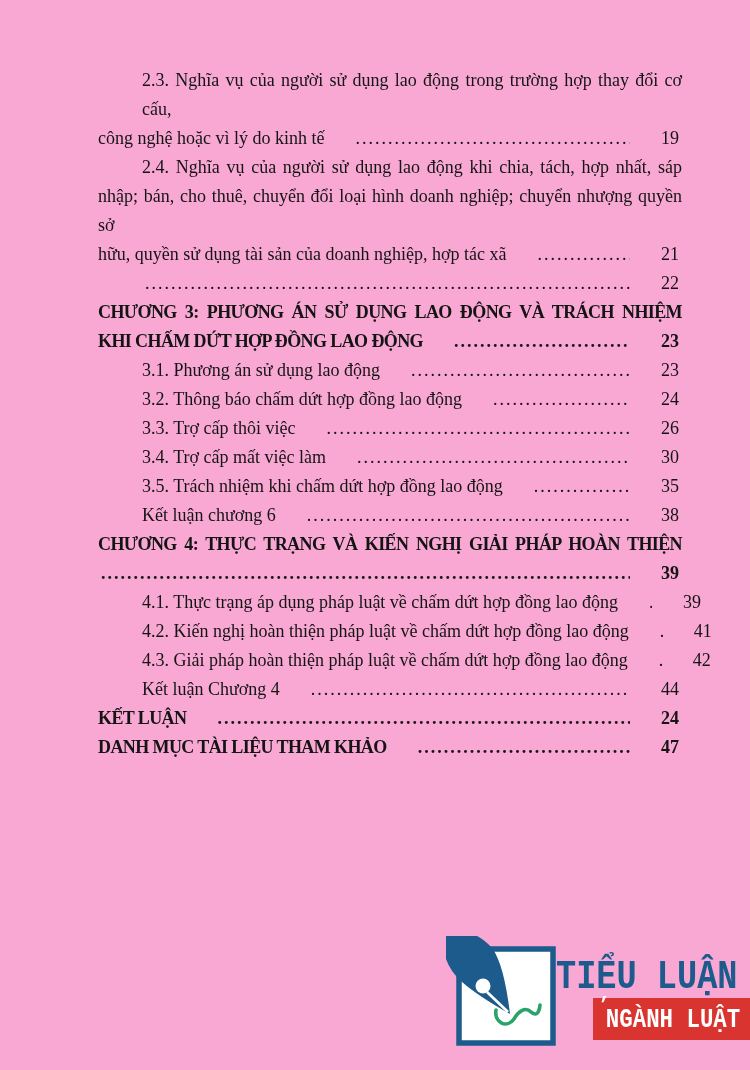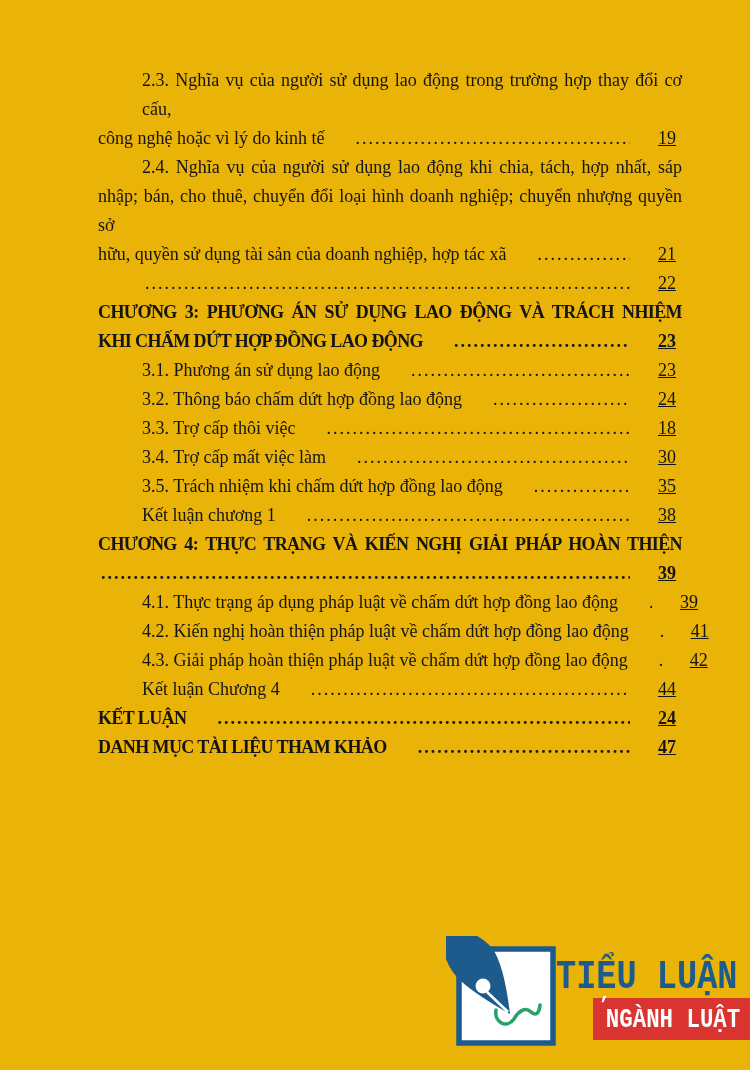--- a/index.html
+++ b/index.html
@@ -1,20 +1,20 @@
 <!DOCTYPE html>
 <html><head>
 <meta charset="utf-8">
 <style>
   html,body{margin:0;padding:0;background:#e8e8e8;}
   .page{
     position:relative;
     width:750px;height:1070px;
     margin:0 auto;
-    background:#eab308;
+    background:#f9a8d4;
     overflow:hidden;
     font-family:"Liberation Serif","DejaVu Serif",serif;
     color:#141414;
   }
   .toc{
     position:absolute;
     left:98px;top:66px;
     width:584px;
   }
   .ln{
@@ -42,23 +42,22 @@
   }
   .dots::after{
     content:"..................................................................................................................................................................";
   }
   .entry.chapter .ln{
     font-weight:bold;
     letter-spacing:-0.6px;
   }
   .pg{
     min-width:24px;
-    text-align:left;
+    text-align:center;
     letter-spacing:0;
-    text-decoration:underline;
   }
   
   .logo{
     position:absolute;
     left:446px;top:936px;
     width:310px;height:115px;
     font-family:Liberation Mono, monospace;
   }
   .pen-icon{position:absolute;left:0;top:0;}
   .brand-title{
@@ -148,21 +147,21 @@
         <span class="t">3.2. Thông báo chấm dứt hợp đồng lao động</span>
         <span class="dots"></span>
         <span class="pg">24</span>
       </div>
     </div>
 
     <div class="entry sub">
       <div class="ln last ind">
         <span class="t">3.3. Trợ cấp thôi việc</span>
         <span class="dots"></span>
-        <span class="pg">18</span>
+        <span class="pg">26</span>
       </div>
     </div>
 
     <div class="entry sub">
       <div class="ln last ind">
         <span class="t">3.4. Trợ cấp mất việc làm</span>
         <span class="dots"></span>
         <span class="pg">30</span>
       </div>
     </div>
@@ -170,21 +169,21 @@
     <div class="entry sub">
       <div class="ln last ind">
         <span class="t">3.5. Trách nhiệm khi chấm dứt hợp đồng lao động</span>
         <span class="dots"></span>
         <span class="pg">35</span>
       </div>
     </div>
 
     <div class="entry sub">
       <div class="ln last ind">
-        <span class="t">Kết luận chương 1</span>
+        <span class="t">Kết luận chương 6</span>
         <span class="dots"></span>
         <span class="pg">38</span>
       </div>
     </div>
 
     <div class="entry chapter">
       <div class="ln j">CHƯƠNG 4: THỰC TRẠNG VÀ KIẾN NGHỊ GIẢI PHÁP HOÀN THIỆN</div>
       <div class="ln last">
         <span class="dots"></span>
         <span class="pg">39</span>

